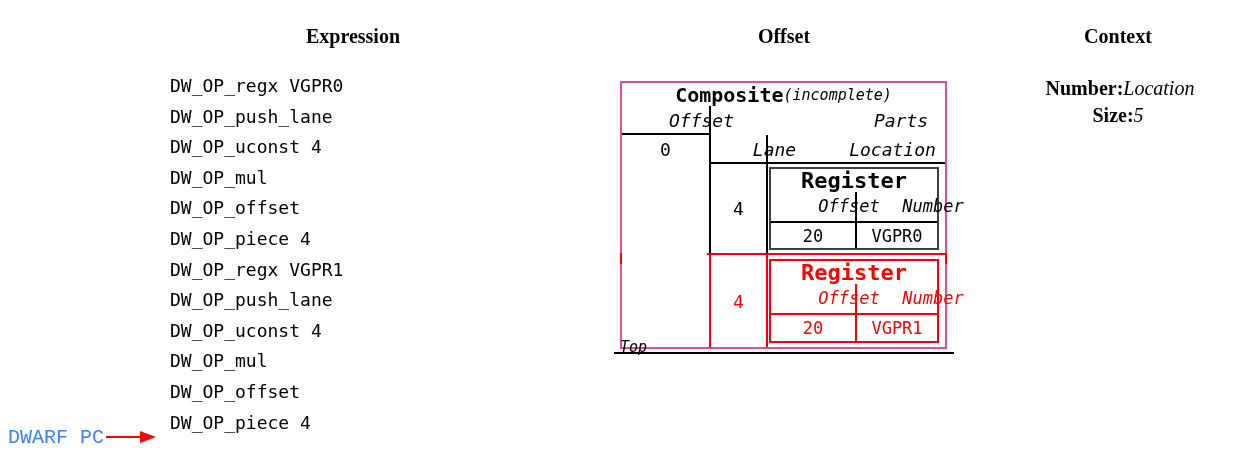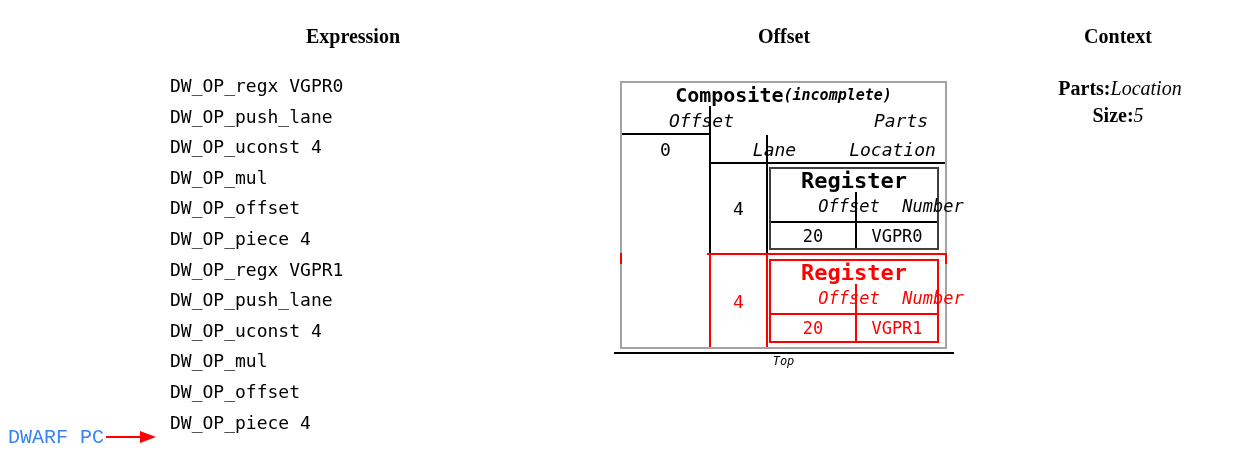--- a/index.html
+++ b/index.html
@@ -17,37 +17,37 @@
   
   .pointer {
     position:absolute; left:8px; top:426px; height:22px;
     display:flex; align-items:center;
     font-family:Liberation Mono, monospace; font-size:20px; color:#3b82f6;
   }
   .pointer .arrow { margin-left:2px; display:block; }
   
   .stack-box {
     position:absolute; left:620px; top:81px; width:327px; height:268px;
-    border:2px solid #a3a3a3; box-sizing:border-box; font-size:18px;
+    border:2px solid #ec4899; box-sizing:border-box; font-size:18px;
   }
   .cell { position:absolute; display:flex; align-items:center; justify-content:center; white-space:pre; }
   .it { font-style:italic;margin-left:36px; }
   .hl { position:absolute; height:2px; background:#000; }
   .vl { position:absolute; width:2px; background:#000; }
   .redbg { background:#ff0000 !important; }
   .redtx { color:#ff0000; }
   .comp-title { font-weight:bold; font-size:20px; }
-  .comp-qual { font-weight:bold; font-style:italic; font-size:15px; }
+  .comp-qual { font-weight:normal; font-style:italic; font-size:15px; }
   .reg-table { position:absolute; left:147px; width:170px; box-sizing:border-box; }
   .reg-table .cell { font-size:17px; }
   .reg-title { position:absolute; left:0; top:0; width:100%; height:23px;
     display:flex; align-items:center; justify-content:center; font-weight:bold; font-size:22px; }
   .below-line { position:absolute; left:614px; top:352px; width:340px; height:2px; background:#000; }
-  .top-label { position:absolute; left:620px; top:354px; width:327px; text-align:center;
-    font-style:italic; font-size:12px; }
+  .top-label { position:absolute; left:620px; top:338px; width:327px; text-align:left;
+    font-style:italic; font-size:15px; }
   
   .ctx-line { position:absolute; width:200px; text-align:center;
     font-family:"Liberation Serif", serif; font-size:20px; }
   .ctx-line .lbl { font-weight:bold; }
   .ctx-line .val { font-style:italic; }
 </style>
 </head>
 <body>
 
 <div class="canvas">
@@ -122,19 +122,19 @@
       <div class="hl redbg" style="left:0; top:52px; width:166px;"></div>
       <div class="cell" style="left:0; top:55px; width:84px; height:24px;">20</div>
       <div class="cell" style="left:86px; top:55px; width:80px; height:24px;">VGPR1</div>
     </div>
   </div>
 
   <div class="below-line"></div>
   <div class="top-label">Top</div>
 
   <div class="ctx-line" style="left:1020px; top:77px;">
-    <span class="lbl">Parts:</span><span class="val">Location</span>
+    <span class="lbl">Number:</span><span class="val">Location</span>
   </div>
   <div class="ctx-line" style="left:1018px; top:104px;">
     <span class="lbl">Size:</span><span class="val">5</span>
   </div>
 
 </div>
 
 </body></html>

